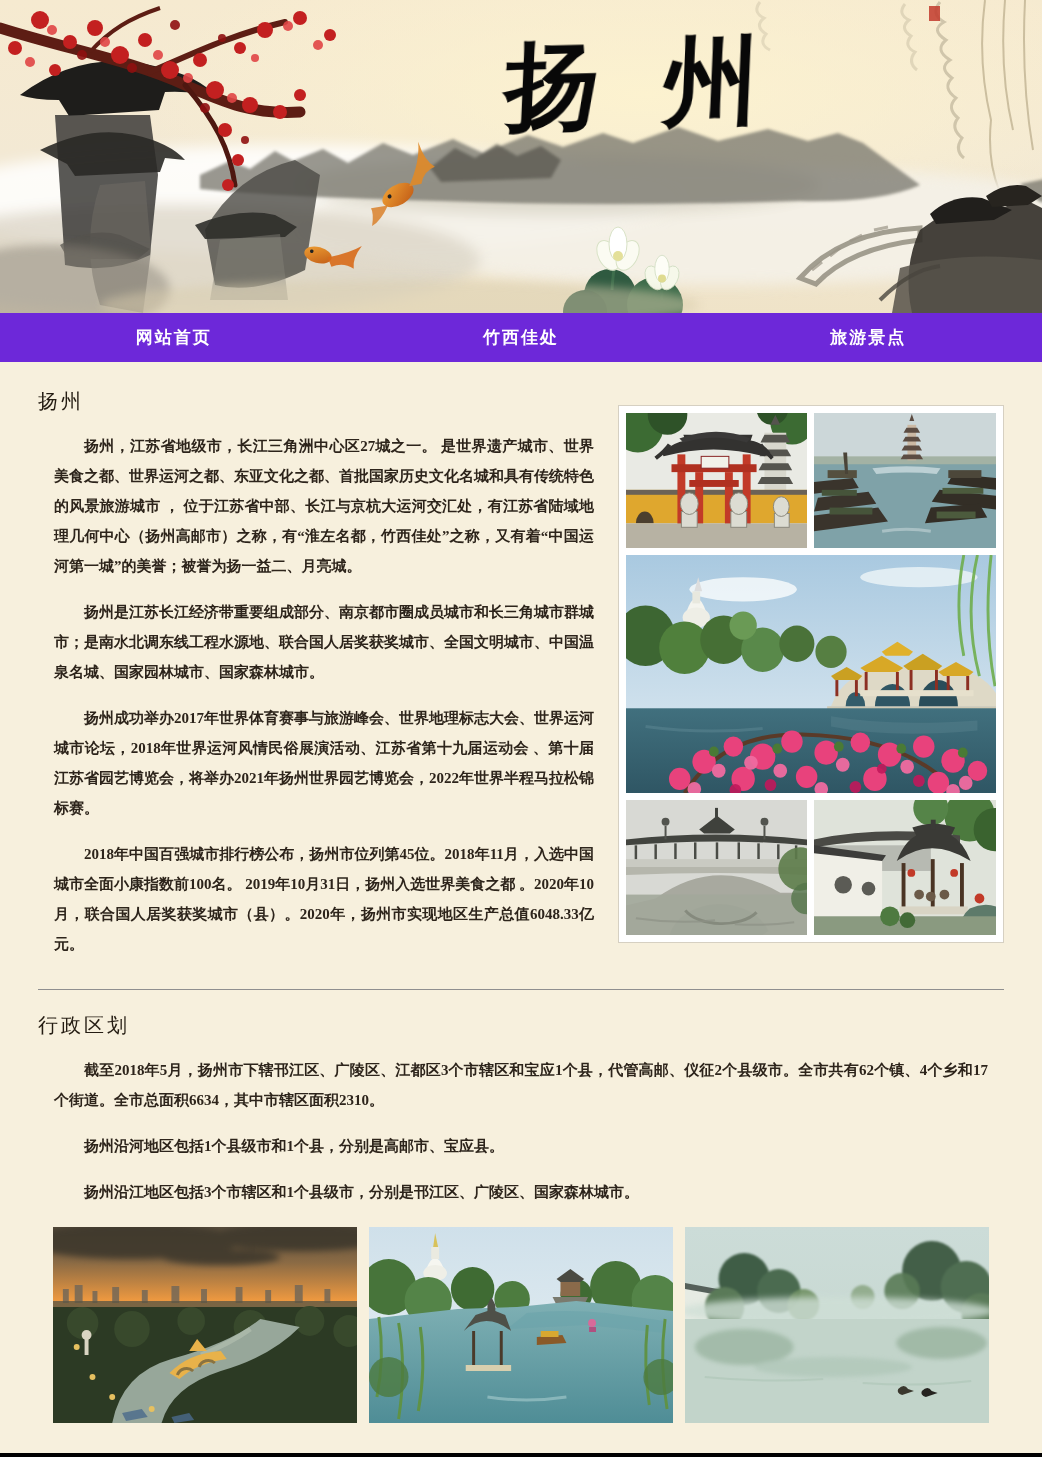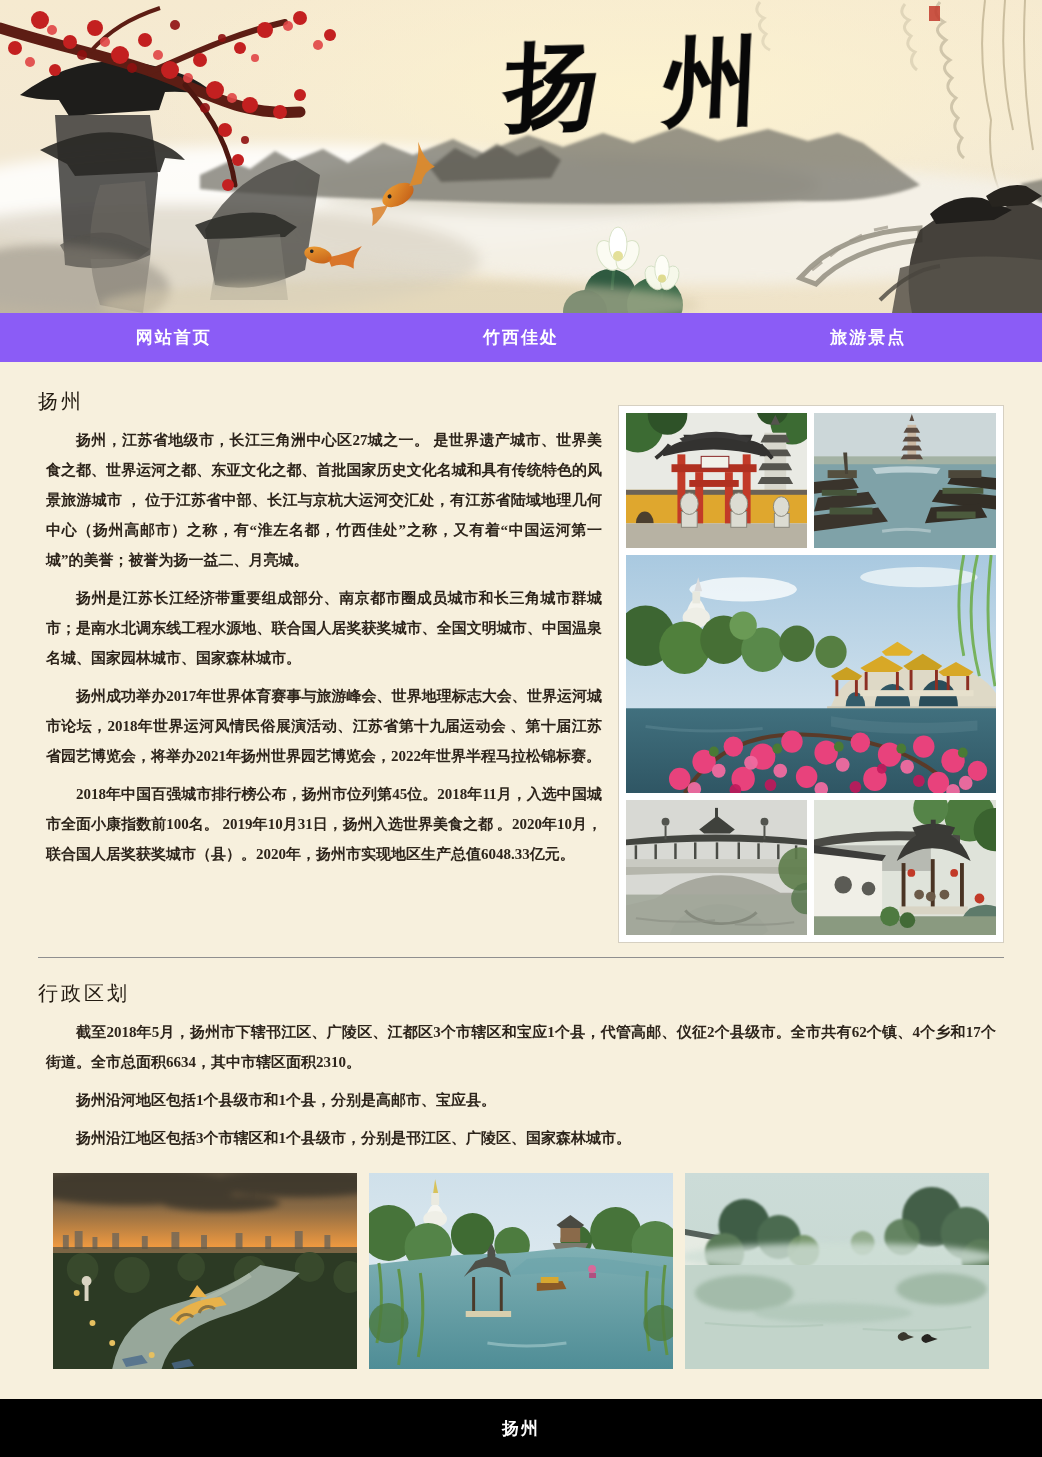--- a/index.html
+++ b/index.html
@@ -15,37 +15,37 @@
   .banner svg{display:block;width:100%;height:100%;}
   .banner-title{
     position:absolute;left:505px;top:36px;
     font-size:96px;font-weight:bold;color:#080808;
     letter-spacing:62px;line-height:1;white-space:nowrap;
     transform:skewX(-4deg) rotate(-1.5deg);
     font-family:"Liberation Serif","DejaVu Serif",serif;
   }
 
   
-  .nav{display:flex;width:1042px;height:49px;background:#8b5cf6;}
+  .nav{display:flex;width:1042px;height:49px;background:#6d28d9;}
   .nav a{
     flex:1;display:flex;align-items:center;justify-content:center;
     color:#fff;text-decoration:none;font-size:17px;font-weight:bold;letter-spacing:2px;
   }
 
   
   .wrap{padding:0 38px;}
   .main-section{display:flex;align-items:flex-start;}
   .text-col{width:572px;padding-top:8px;}
   .section-heading{
     font-size:20px;font-weight:400;letter-spacing:3px;
     margin:18px 0 10px;color:#241c12;
   }
   .text-col p, .admin-section p{
     font-size:15px;font-weight:bold;line-height:30px;
-    text-align:justify;text-indent:2em;margin:8px;color:#2d241b;
+    text-align:justify;text-indent:2em;margin:16px;color:#2d241b;
   }
 
   .gallery-card{
     margin-left:auto;margin-top:43px;
     background:#fff;border:1px solid #d6d0c2;padding:7px;
     display:grid;
     grid-template-columns:181px 182px;
     grid-template-rows:135px 238px 135px;
     gap:7px;
   }

